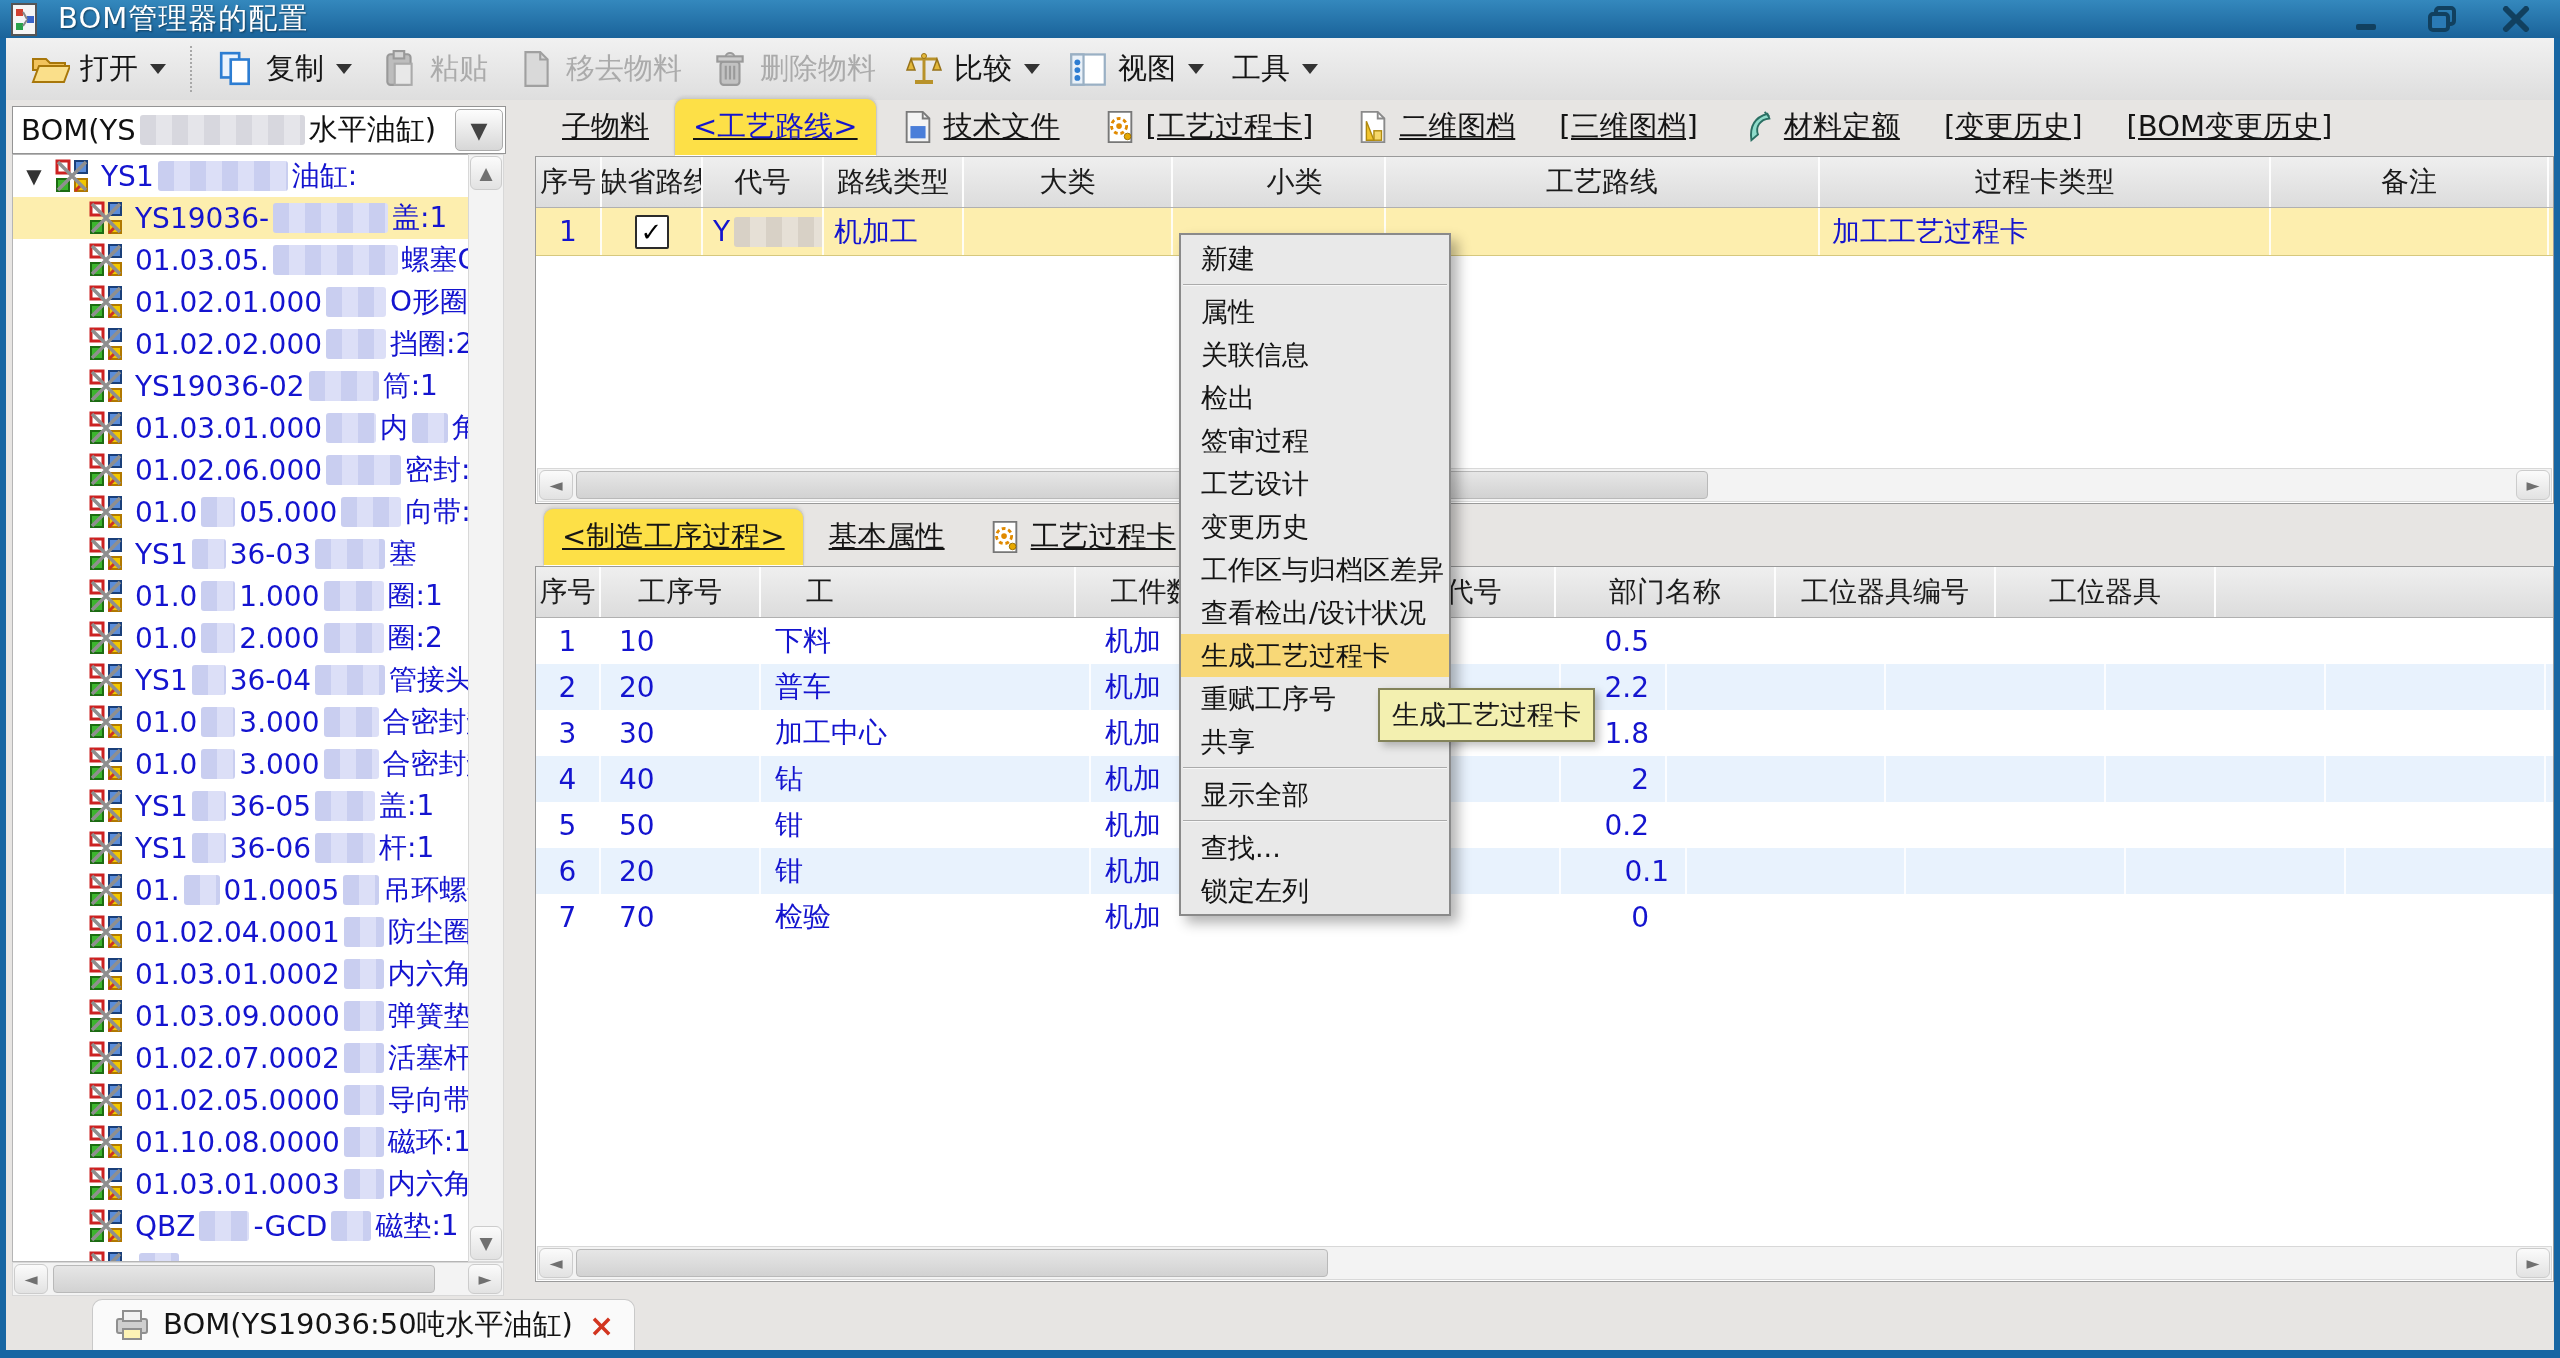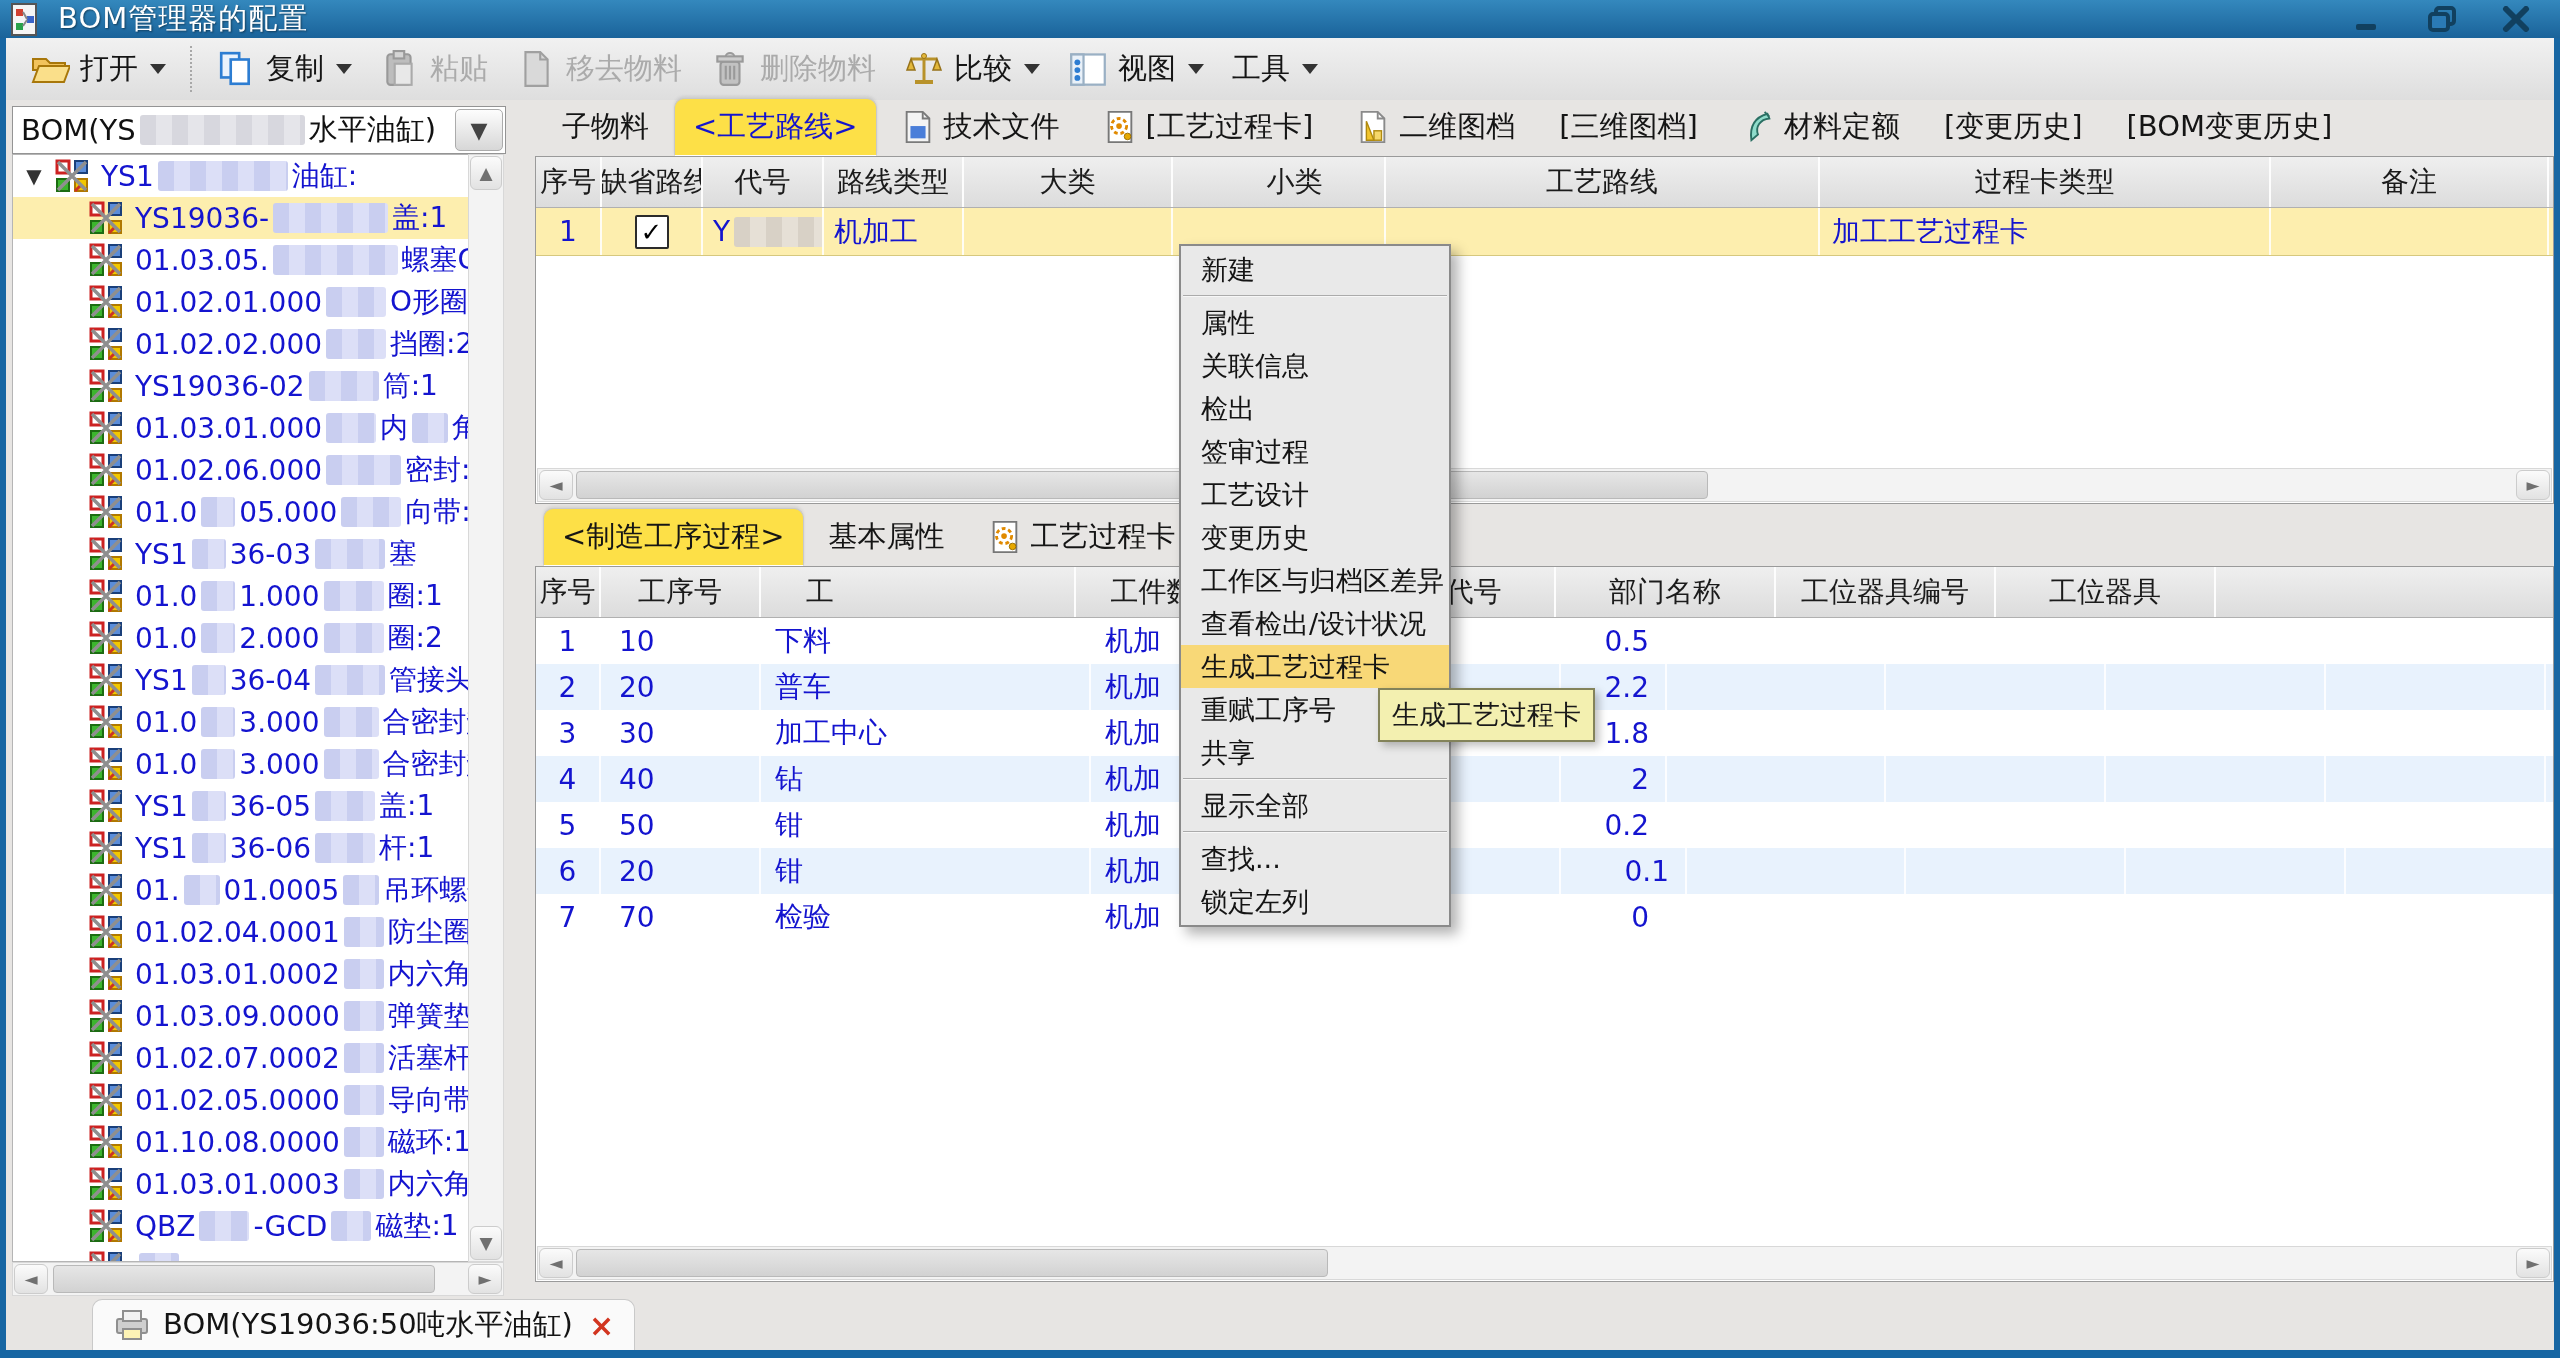--- a/index.html
+++ b/index.html
@@ -46,21 +46,21 @@
   .vscroll{position:absolute;right:6px;top:54px;bottom:34px;width:34px;background:#f3f3f3;border:1px solid #d8d8d8;}
   .sb-btn{position:absolute;left:1px;right:1px;height:32px;background:linear-gradient(#fbfbfb,#e2e2e2);border:1px solid #cccccc;border-radius:6px;display:flex;align-items:center;justify-content:center;color:#707070;font-size:17px;}
   .sb-btn.up{top:1px;} .sb-btn.down{bottom:1px;}
   .hscroll{position:absolute;height:32px;background:#f3f3f3;border:1px solid #d8d8d8;}
   .hscroll .sb-left{position:absolute;left:1px;top:1px;bottom:1px;width:32px;background:linear-gradient(#fbfbfb,#e2e2e2);border:1px solid #ccc;border-radius:6px;display:flex;align-items:center;justify-content:center;color:#707070;font-size:17px;}
   .hscroll .sb-right{position:absolute;right:1px;top:1px;bottom:1px;width:32px;background:linear-gradient(#fbfbfb,#e2e2e2);border:1px solid #ccc;border-radius:6px;display:flex;align-items:center;justify-content:center;color:#707070;font-size:17px;}
   .hscroll .thumb{position:absolute;top:2px;bottom:2px;background:linear-gradient(#e6e6e6,#d2d2d2);border:1px solid #b9b9b9;border-radius:4px;}
   .left-hscroll{left:6px;right:6px;bottom:0;}
 
   .right-panel{position:absolute;left:529px;right:0;top:0;bottom:0;}
-  .tabstrip{display:flex;align-items:flex-end;padding-left:8px;font-size:29px;color:#151515;}
+  .tabstrip{display:flex;align-items:flex-end;padding-left:8px;font-size:29px;color:#151515;text-decoration:underline;}
   .tabstrip .tab{display:flex;align-items:center;gap:10px;padding:8px 18px;margin-right:6px;white-space:nowrap;border:1px solid transparent;}
   .tabstrip .tab.sel{background:#fde047;border:1px solid #c9c9c9;border-bottom-color:#fff;border-radius:10px 10px 0 0;box-shadow:0 -2px 3px rgba(0,0,0,.08);}
   .tabstrip.top-tabs .tab.sel{color:#1414cf;}
   .tab .tab-icon{width:32px;height:34px;display:inline-flex;}
   .tab .tab-icon svg{width:100%;height:100%;}
 
   .top-section{position:absolute;top:0;left:0;right:0;height:412px;}
   .top-section .tabstrip{height:56px;}
   .top-table-box{position:absolute;top:56px;left:0;right:0;bottom:8px;background:#fff;border:1px solid #9a9a9a;}
   .bottom-section{position:absolute;top:420px;left:0;right:0;bottom:0;}
@@ -76,21 +76,21 @@
   .gr-cell.right{justify-content:flex-end;padding-right:16px;}
   .gr-cell.left{padding-left:10px;}
   .proc-row{height:46px;}
   .proc-row.alt{background:#e8f2fd;}
   .checkbox{width:30px;height:30px;background:#fff;border:2px solid #2b2b2b;border-radius:2px;display:flex;align-items:center;justify-content:center;color:#000;font-size:26px;font-weight:bold;line-height:1;}
 
   .top-hscroll{left:1px;right:1px;bottom:1px;}
   .bot-hscroll{left:1px;right:1px;bottom:1px;}
 
   
-  .context-menu{position:absolute;left:1179px;top:244px;width:268px;background:#e9e9e9;border:2px solid #8a8a8a;box-shadow:7px 7px 12px rgba(0,0,0,.3);padding:2px 0;z-index:50;}
+  .context-menu{position:absolute;left:1179px;top:233px;width:268px;background:#e9e9e9;border:2px solid #8a8a8a;box-shadow:7px 7px 12px rgba(0,0,0,.3);padding:2px 0;z-index:50;}
   .menu-item{height:43px;display:flex;align-items:center;padding:0 20px;font-size:27px;color:#141414;white-space:nowrap;overflow:hidden;}
   .menu-item.hl{background:#f8d877;}
   .menu-sep{height:0;border-top:1px solid #ababab;border-bottom:1px solid #f7f7f7;margin:4px 2px;}
 
   .tooltip{position:absolute;left:1378px;top:688px;height:50px;z-index:60;background:#f3f0b0;border:2px solid #83835a;display:flex;align-items:center;padding:0 12px;font-size:27px;color:#1a1a1a;box-shadow:4px 4px 8px rgba(0,0,0,.25);white-space:nowrap;}
 
   
   .statusbar{position:absolute;left:6px;right:6px;bottom:8px;height:54px;background:#e7e5e3;display:flex;align-items:flex-end;padding-left:86px;box-sizing:border-box;}
   .status-tab{height:50px;background:#fafafa;border:1px solid #c9c9c9;border-bottom:none;border-radius:10px 10px 0 0;display:flex;align-items:center;gap:12px;padding:0 20px;font-size:29px;color:#141414;}
   .status-tab .st-icon{width:38px;height:34px;display:inline-flex;}

